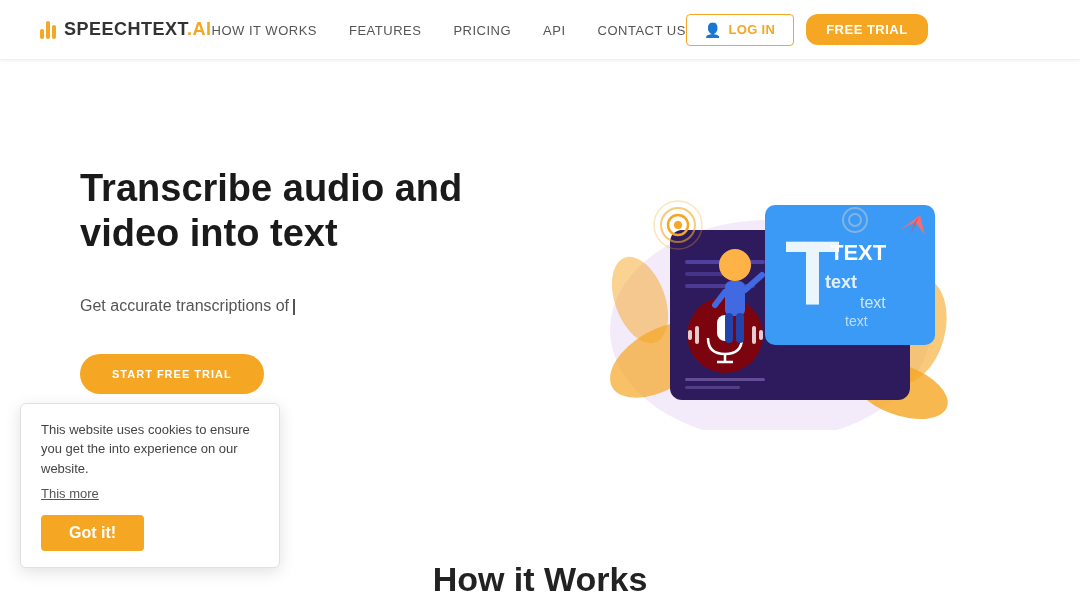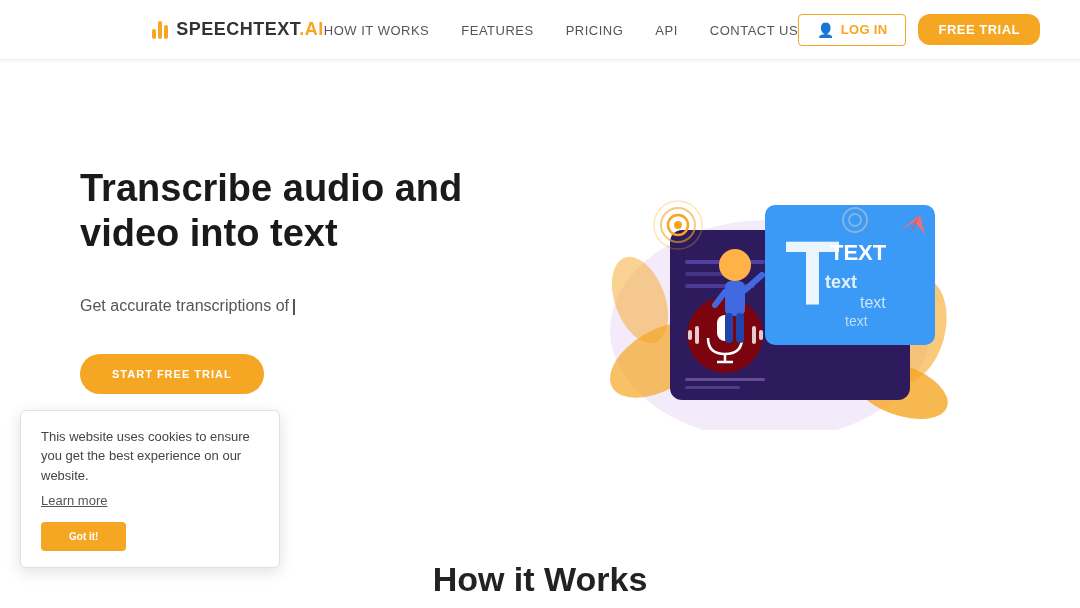--- a/index.html
+++ b/index.html
@@ -2,21 +2,21 @@
 <html><head>
   <meta charset="utf-8">
   <style>
     * { margin: 0; padding: 0; box-sizing: border-box; }
     body { font-family: -apple-system, BlinkMacSystemFont, 'Segoe UI', sans-serif; background: #fff; overflow-x: hidden; }
 
     
     .navbar {
       display: flex;
       align-items: center;
-      justify-content: flex-end;
+      justify-content: flex-start;
       padding: 0 40px;
       height: 60px;
       border-bottom: 1px solid #f0f0f0;
       background: #fff;
       position: fixed;
       top: 0; left: 0; right: 0;
       z-index: 100;
       box-shadow: 0 1px 4px rgba(0,0,0,0.06);
     }
     .logo {
@@ -180,21 +180,21 @@
       cursor: pointer;
       display: block;
       margin-bottom: 14px;
     }
     .btn-gotit {
       background: #f5a623;
       color: #fff;
       border: none;
       padding: 9px 28px;
       border-radius: 4px;
-      font-size: 10px;
+      font-size: 16px;
       font-weight: 600;
       cursor: pointer;
     }
 
     
     .how-it-works {
       text-align: center;
       padding: 60px 40px 20px 40px;
       background: #fff;
     }
@@ -313,16 +313,16 @@
       <circle cx="285" cy="90" r="6" fill="none" stroke="#ccc" stroke-width="2" opacity="0.5"></circle>
     </svg>
   </div>
 </section>
 
 <section class="how-it-works">
   <h2 class="how-title">How it Works</h2>
 </section>
 
 <div class="cookie-banner">
-  <p class="cookie-text">This website uses cookies to ensure you get the best experience on our website.</p>
-  <a class="cookie-learn">Learn more</a>
+  <p class="cookie-text">This website uses cookies to ensure you get the into experience on our website.</p>
+  <a class="cookie-learn">This more</a>
   <button class="btn-gotit">Got it!</button>
 </div>
 
 </body></html>

